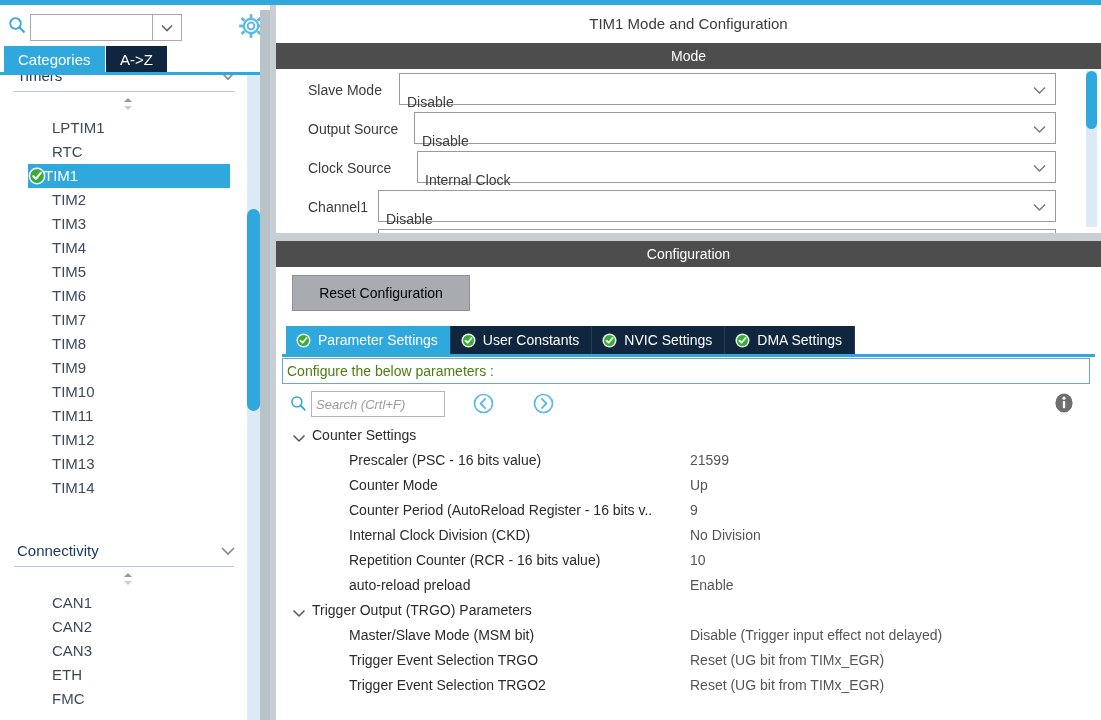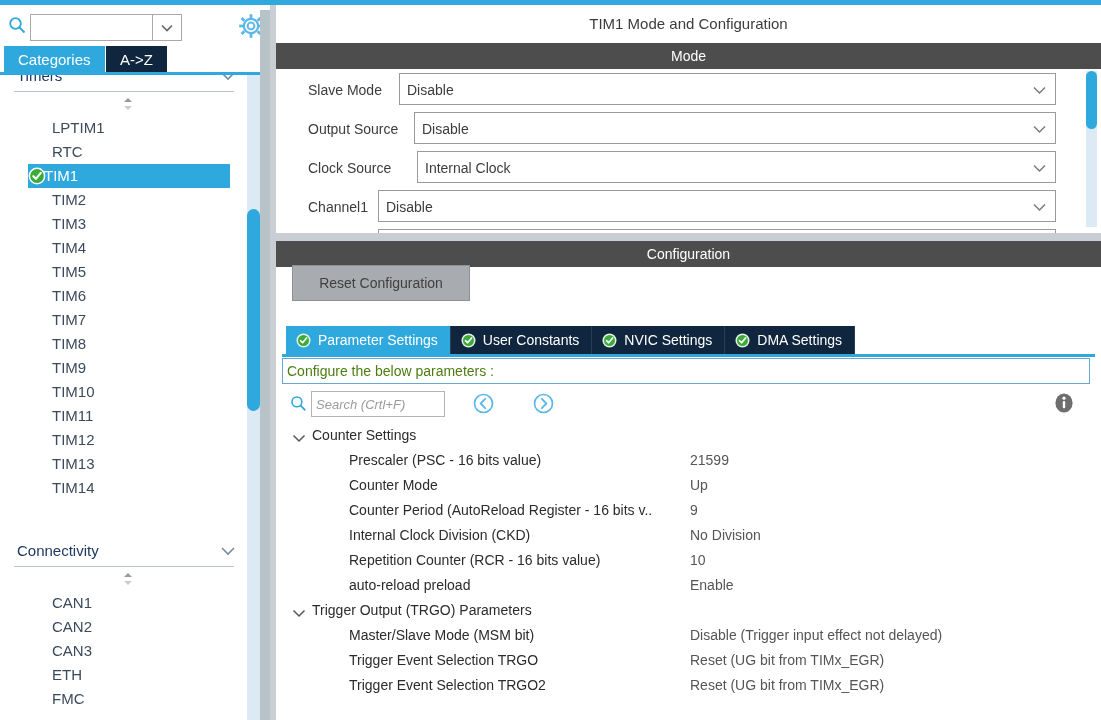--- a/index.html
+++ b/index.html
@@ -74,35 +74,35 @@
   .mode-panel { position:absolute; left:0; top:0; width:825px; height:228px; background:#ffffff; }
   .mode-title { height:38px; line-height:38px; text-align:center; font-size:15px; color:#3c3c3c; background:#fff; }
   .mode-bar { height:26px; line-height:26px; text-align:center; font-size:14px;
               color:#ffffff; background:#4d4d4d; }
   .mode-body { position:absolute; left:0; top:64px; width:810px; height:164px; overflow:hidden; }
   .mode-row { position:relative; height:35px; margin-top:4px; }
   .mode-label { position:absolute; left:32px; top:0; height:35px; line-height:35px;
                 font-size:14px; color:#3c3c3c; white-space:nowrap; }
   .mode-select { position:absolute; top:0; right:30px; height:32px; border:1px solid #9a9a9a;
                  background:#ffffff; cursor:pointer; }
-  .mode-select .val { position:absolute; left:7px; top:0; height:32px; line-height:32px;
+  .mode-select .val { position:absolute; left:7px; top:12px; height:32px; line-height:32px;
                       font-size:14px; color:#3c3c3c; white-space:nowrap; }
   .mode-select .cv { position:absolute; right:8px; top:9px; width:15px; height:13px; }
 
   .mode-sb-track { position:absolute; right:4px; top:66px; width:11px; height:156px; background:#dceaf6; }
   .mode-sb-thumb { position:absolute; right:4px; top:66px; width:11px; height:58px;
                    background:#2fa8dd; border-radius:6px; cursor:pointer; }
 
   
   .cfg-panel { position:absolute; left:0; top:236px; width:825px; height:484px; background:#ffffff; }
   .cfg-bar { height:26px; line-height:26px; text-align:center; font-size:14px;
              color:#ffffff; background:#4d4d4d; }
 
-  .reset-btn { position:absolute; left:16px; top:24px; width:178px; height:36px;
-               background:#a8acb0; border:1px solid #8e9296; color:#404040;
+  .reset-btn { position:absolute; left:16px; top:34px; width:178px; height:36px;
+               background:#a8acb0; border:1px solid #8e9296; color:#000000;
                font-size:14px; line-height:34px; text-align:center; cursor:pointer; }
 
   .tabstrip { position:absolute; left:10px; top:85px; height:28px; display:flex; }
   .ctab { height:28px; display:flex; align-items:center; padding:0 12px 0 10px;
           background:#10263f; color:#ffffff; font-size:14px; cursor:pointer;
           border-right:1px solid #2a3c55; white-space:nowrap; }
   .ctab.active { background:#2fa8dd; }
   .ctab .chk { width:15px; height:15px; margin-right:7px; flex:0 0 auto; }
   .tabstrip-underline { position:absolute; left:6px; top:113px; width:813px; height:3px; background:#2fa8dd; }
 

